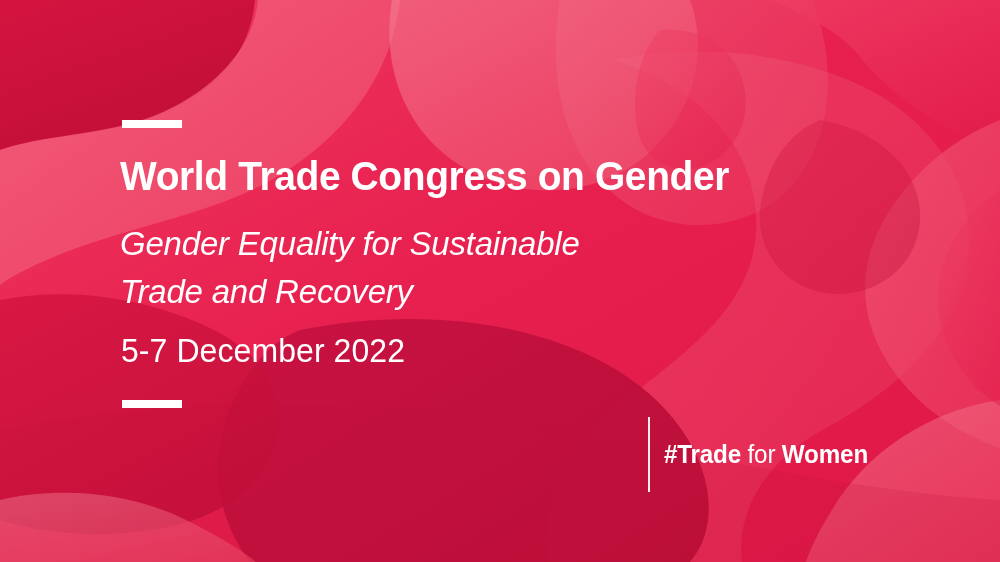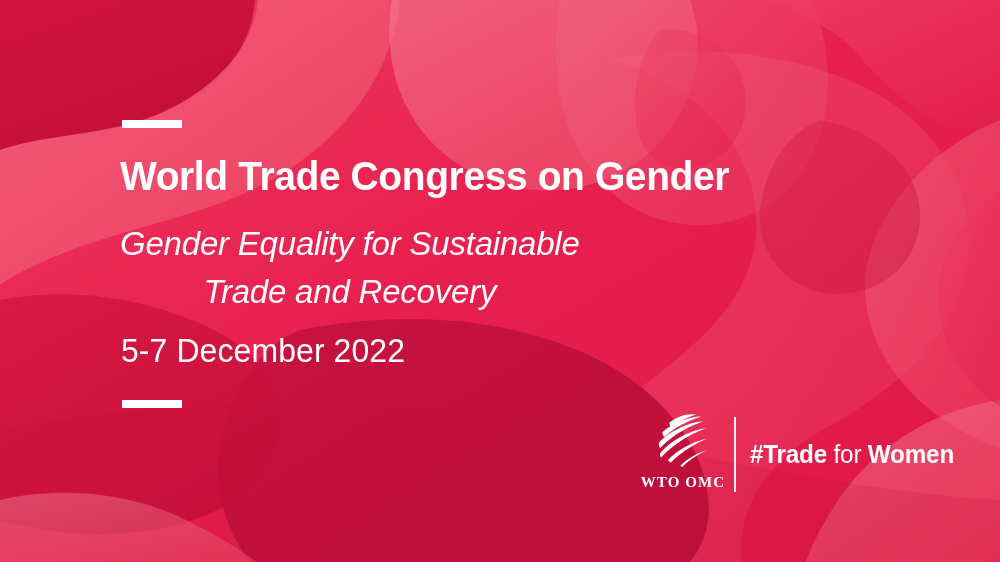--- a/index.html
+++ b/index.html
@@ -23,21 +23,20 @@
     width: 1000px;
     height: 562px;
     display: block;
   }
 
   
   #content {
     position: absolute;
     inset: 0;
     z-index: 5;
-    text-align: center;
   }
 
   .rule {
     position: absolute;
     left: 122px;
     width: 60px;
     height: 8px;
     background: #ffffff;
   }
   .rule.top    { top: 120px; }
@@ -229,33 +228,20 @@
       <span>Gender Equality for Sustainable</span>
       <span>Trade and Recovery</span>
     </p>
 
     <p id="date">5-7 December 2022</p>
 
     <div class="rule bottom"></div>
 
     <div id="logo-lockup">
 
-      <div id="wto-logo">
-        <svg id="wto-globe" viewBox="0 0 64 58" aria-hidden="true">
-          <g fill="#ffffff">
-            <path d="M18.5,10.5 C26,4.2 37,1.0 45.5,2.6 C40.5,4.0 34.0,6.6 27.5,10.6 C25.0,12.1 22.6,13.8 20.4,15.6 C19.0,14.1 18.4,12.3 18.5,10.5 Z"></path>
-            <path d="M11.5,20.0 C21.5,11.0 36.5,4.6 50.5,4.4 C43.0,6.6 33.5,10.5 25.0,16.0 C20.6,18.8 16.8,21.9 13.6,25.1 C12.0,23.6 11.2,21.8 11.5,20.0 Z"></path>
-            <path d="M8.0,30.5 C18.0,19.5 36.0,10.6 52.5,9.2 C43.5,12.2 32.5,17.4 22.8,24.3 C17.5,28.1 12.9,32.1 9.2,36.1 C7.9,34.3 7.6,32.4 8.0,30.5 Z"></path>
-            <path d="M9.0,41.5 C19.0,29.0 38.5,18.0 55.0,16.2 C45.0,19.8 33.0,26.0 22.6,34.0 C17.6,37.9 13.4,41.8 10.1,45.6 C9.0,44.3 8.7,42.9 9.0,41.5 Z"></path>
-            <path d="M17.0,48.0 C26.5,38.0 42.5,29.2 55.8,26.8 C47.0,30.4 36.5,36.2 27.8,43.2 C24.7,45.7 22.0,48.2 19.8,50.6 C18.4,49.9 17.5,49.0 17.0,48.0 Z"></path>
-            <path d="M29.5,53.5 C36.5,46.5 47.0,40.5 55.2,38.4 C49.0,41.2 42.0,45.6 36.0,50.6 C34.2,52.1 32.6,53.6 31.3,55.0 C30.5,54.6 29.9,54.1 29.5,53.5 Z"></path>
-          </g>
-        </svg>
-        <div id="wto-wordmark">WTO OMC</div>
-      </div>
 
       <div id="lockup-divider"></div>
 
       <div id="hashtag">
         <span class="b">#Trade</span><span class="l"> for </span><span class="b">Women</span>
       </div>
 
     </div>
 
   </div>

